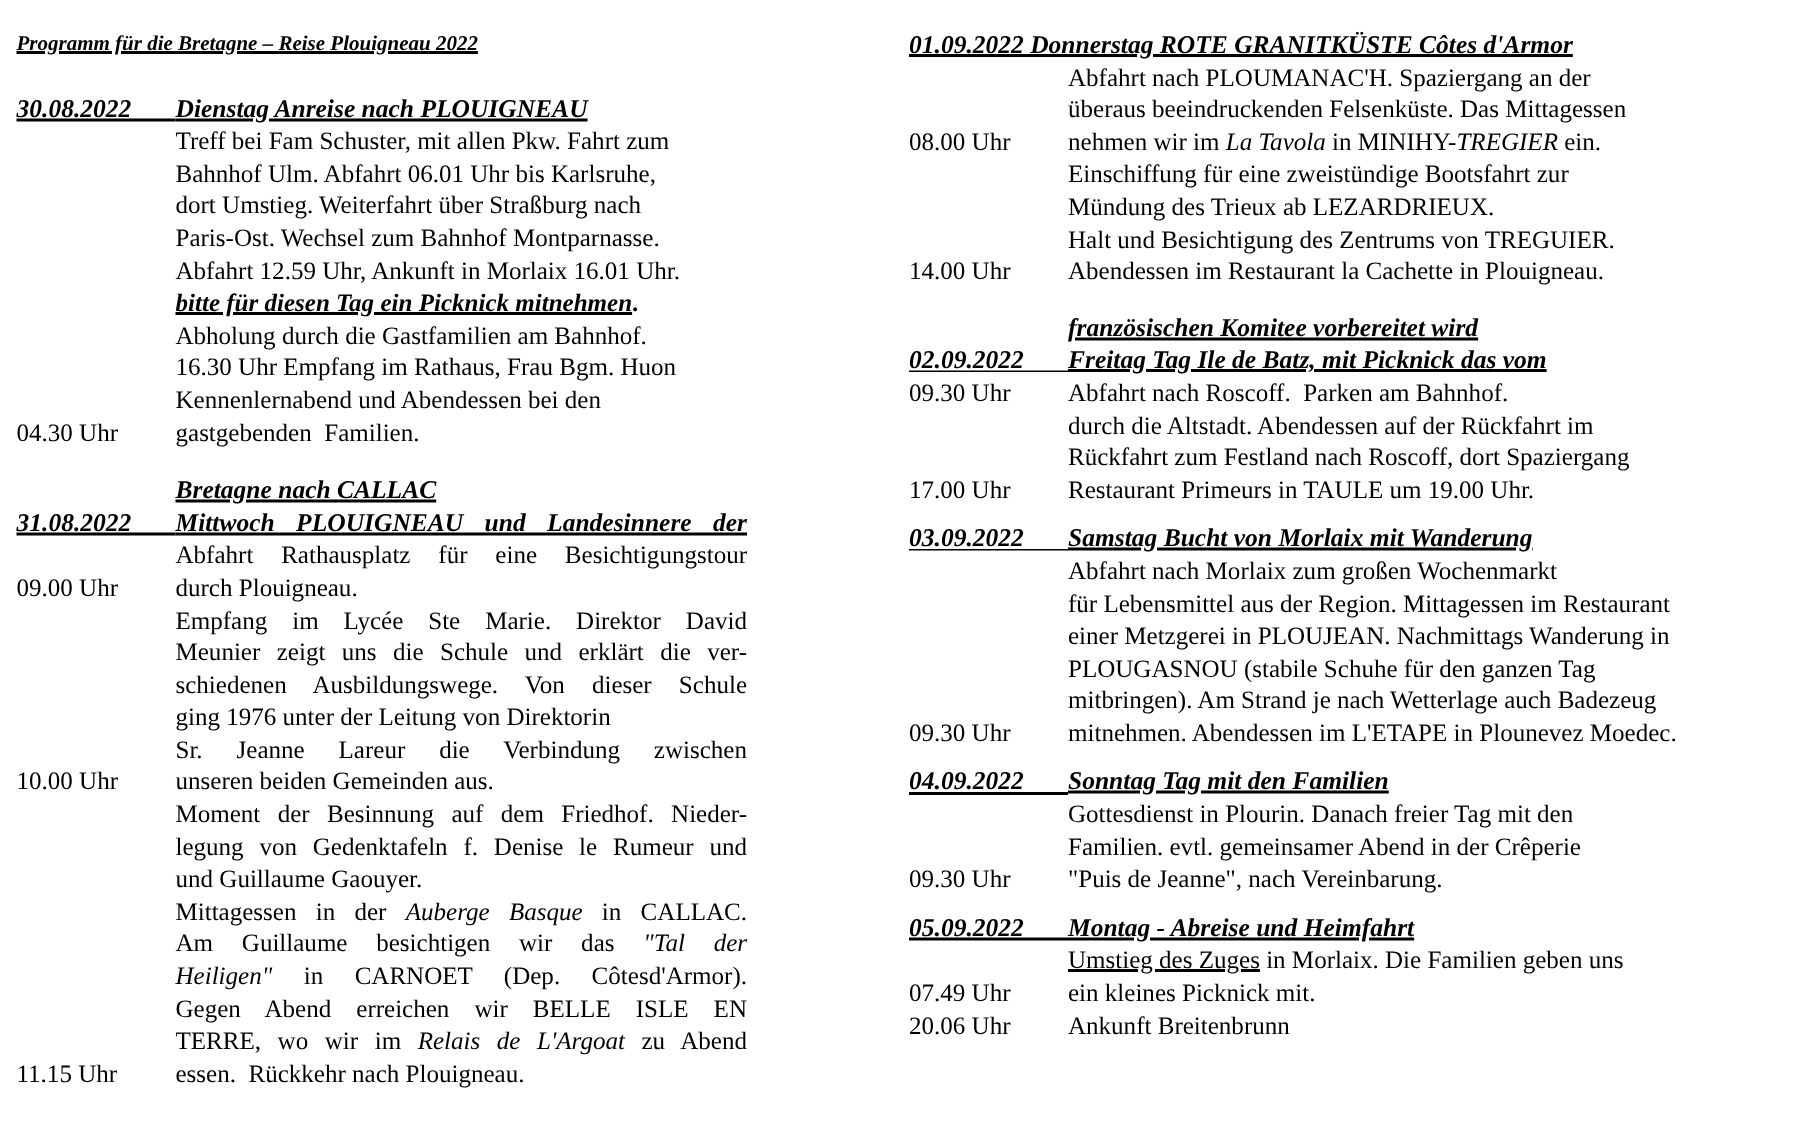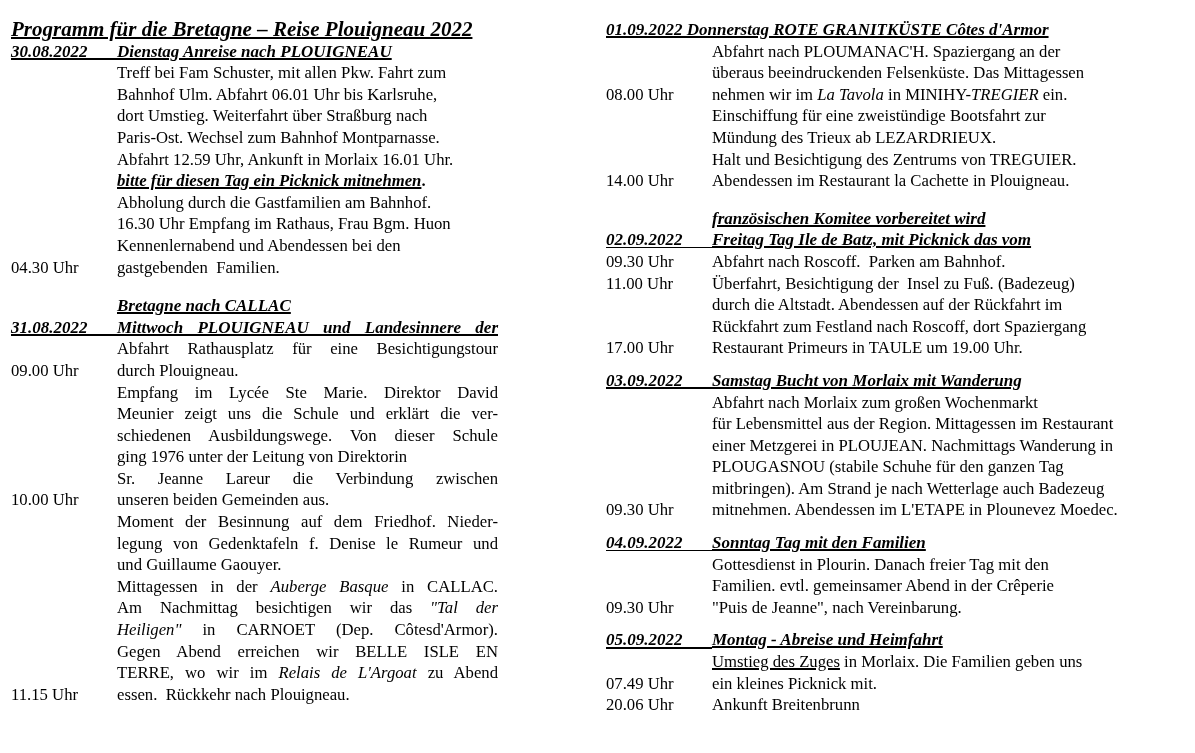--- a/index.html
+++ b/index.html
@@ -7,21 +7,21 @@
     width:1195px;height:753px;background:#ffffff;color:#000000;
     font-family:"Liberation Serif","DejaVu Serif",serif;
     font-size:16.7px;position:relative;overflow:hidden;
   }
   .col{position:absolute;top:19px;}
   #col-left{left:11px;width:492px;}
   #col-right{left:606px;width:562px;}
   .doc-title{
     font-weight:bold;font-style:italic;
     text-decoration:underline;text-decoration-thickness:1.7px;
-    line-height:21.6px;font-size:21px;
+    line-height:21.6px;margin-bottom:21px;font-size:14px;
   }
   .section{}
   #col-left .section + .section{margin-top:17px;}
   #col-right .section + .section{margin-top:11px;}
   #col-right .section:nth-of-type(2){margin-top:16px;}
   .row{display:flex;align-items:flex-end;}
   .gutter{flex:0 0 106px;}
   #col-left .content{width:381px;}
   #col-right .content{width:452px;}
   .line{line-height:21.6px;min-height:21.6px;}
@@ -100,21 +100,21 @@
       </div>
       <div class="row">
         <div class="gutter">
           <div class="line">11.15 Uhr</div>
         </div>
         <div class="content">
           <div class="line just"><span class="">Moment der Besinnung auf dem Friedhof. Nieder-</span></div>
           <div class="line just"><span class="">legung von Gedenktafeln f. Denise le Rumeur und</span></div>
           <div class="line"><span class="">und Guillaume Gaouyer.</span></div>
           <div class="line just"><span class="">Mittagessen in der </span><span class="si">Auberge Basque</span><span class=""> in CALLAC.</span></div>
-          <div class="line just"><span class="">Am Nachmittag besichtigen wir das </span><span class="si">"Tal der</span></div>
+          <div class="line just"><span class="">Am Guillaume besichtigen wir das </span><span class="si">"Tal der</span></div>
           <div class="line just"><span class="si">Heiligen"</span><span class=""> in CARNOET (Dep. Côtesd'Armor).</span></div>
           <div class="line just"><span class="">Gegen Abend erreichen wir BELLE ISLE EN</span></div>
           <div class="line just"><span class="">TERRE, wo wir im </span><span class="si">Relais de L'Argoat</span><span class=""> zu Abend</span></div>
           <div class="line"><span class="">essen.&nbsp; Rückkehr nach Plouigneau.</span></div>
         </div>
       </div>
     </div>
   </div>
 <div class="col" id="col-right">
     <div class="section">
@@ -150,28 +150,20 @@
           <div class="line htitle"><span class="sb si su">französischen Komitee vorbereitet wird</span></div>
           <div class="line htitle"><span class="sb si su">Freitag Tag Ile de Batz, mit Picknick das vom</span></div>
         </div>
       </div>
       <div class="row">
         <div class="gutter">
           <div class="line">09.30 Uhr</div>
         </div>
         <div class="content">
           <div class="line"><span class="">Abfahrt nach Roscoff.&nbsp; Parken am Bahnhof.</span></div>
-        </div>
-      </div>
-      <div class="row">
-        <div class="gutter">
-          <div class="line">11.00 Uhr</div>
-        </div>
-        <div class="content">
-          <div class="line"><span class="">Überfahrt, Besichtigung der&nbsp; Insel zu Fuß. (Badezeug)</span></div>
         </div>
       </div>
       <div class="row">
         <div class="gutter">
           <div class="line">17.00 Uhr</div>
         </div>
         <div class="content">
           <div class="line"><span class="">durch die Altstadt. Abendessen auf der Rückfahrt im</span></div>
           <div class="line"><span class="">Rückfahrt zum Festland nach Roscoff, dort Spaziergang</span></div>
           <div class="line"><span class="">Restaurant Primeurs in TAULE um 19.00 Uhr.</span></div>

